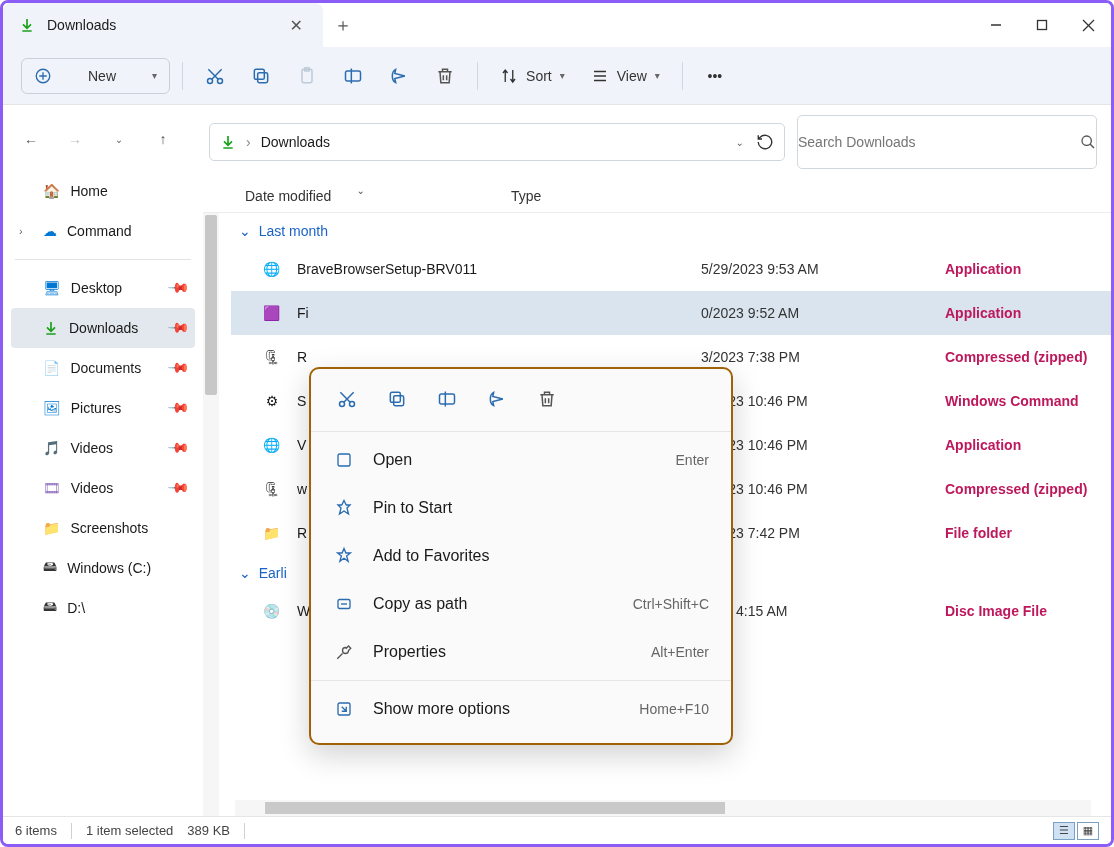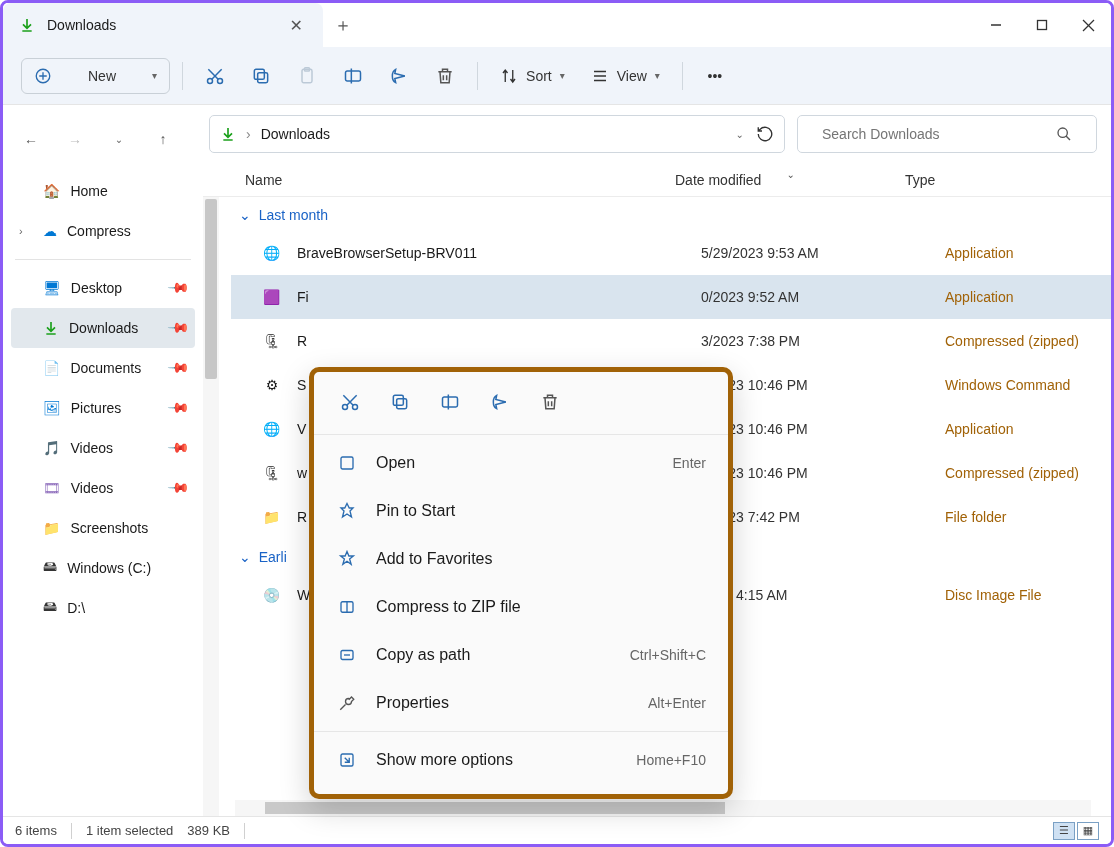--- a/index.html
+++ b/index.html
@@ -20,53 +20,53 @@
 .chev{font-size:10px;color:#666;}
 .content{display:flex;height:calc(100% - 44px - 58px - 28px);}
 .navcol{width:200px;padding:14px 8px 0 8px;display:flex;flex-direction:column;gap:6px;}
 .navrow{display:flex;align-items:center;gap:16px;padding:6px 6px;}
 .navrow .nb{width:28px;height:28px;display:flex;align-items:center;justify-content:center;color:#555;}
 .navrow .nb.disabled{color:#bcbcbc;}
 .main{flex:1;display:flex;flex-direction:column;position:relative;}
 .addrrow{display:flex;gap:12px;padding:10px 14px 10px 6px;align-items:center;}
 .addrbar{flex:1;height:38px;border:1px solid #d0d7de;border-radius:5px;display:flex;align-items:center;padding:0 10px;gap:10px;}
 .addrbar .refresh{margin-left:auto;display:flex;gap:12px;align-items:center;color:#555;}
-.searchbox{width:300px;height:38px;border:1px solid #d0d7de;border-radius:5px;display:flex;align-items:center;padding:0 24px;color:#777;}
+.searchbox{width:300px;height:54px;border:1px solid #d0d7de;border-radius:5px;display:flex;align-items:center;padding:0 0;color:#777;}
 .searchbox input{border:none;outline:none;flex:1;font-size:14px;color:#333;}
 .searchbox .sicon{color:#555;}
 .cols{display:flex;height:34px;border-bottom:1px solid #ececec;align-items:center;padding-left:42px;color:#333;font-size:14px;position:relative;}
 .cols .cn{flex:0 0 430px;}
 .cols .cd{flex:0 0 230px;position:relative;}
-.cols .ct{flex:1;}
+.cols .ct{flex:1;margin-left:36px;}
 .cols .dropmark{position:absolute;top:-3px;right:110px;font-size:10px;color:#555;}
 .filearea{flex:1;overflow:hidden;position:relative;display:flex;}
 .scrollbar{width:16px;background:#f6f6f6;display:flex;flex-direction:column;}
 .scrollbar .thumb{width:12px;margin:2px;height:180px;background:#c7c7c7;border-radius:2px;}
 .filelist{flex:1;padding-left:12px;}
 .grouphdr{display:flex;align-items:center;gap:8px;color:#1a63c6;padding:10px 0 8px 8px;font-size:14px;}
 .grouphdr .gchev{transform:rotate(0);color:#1a63c6;}
 .row{display:flex;align-items:center;height:44px;padding-left:30px;gap:14px;}
 .row.sel{background:#d9e4ee;}
 .row .fico{width:22px;height:22px;display:flex;align-items:center;justify-content:center;}
 .row .fname{flex:0 0 390px;white-space:nowrap;overflow:hidden;}
 .row .fdate{flex:0 0 230px;color:#333;}
-.row .ftype{flex:1;color:#a16207;}
+.row .ftype{flex:1;color:#be185d;font-weight:bold;}
 .sidelist{margin-top:6px;}
 .side-item{display:flex;align-items:center;gap:10px;height:40px;padding:0 8px;border-radius:4px;position:relative;}
 .side-item .pin{margin-left:auto;color:#8a8a8a;transform:rotate(45deg);font-size:14px;}
 .side-item.active{background:#e2e8ed;}
 .side-item .exp{width:14px;color:#666;font-size:11px;}
 .side-sep{height:1px;background:#e3e3e3;margin:8px 4px;}
 .statusbar{height:28px;border-top:1px solid #e5e5e5;display:flex;align-items:center;padding:0 12px;gap:14px;font-size:13px;color:#444;position:absolute;bottom:0;left:0;right:0;background:#fff;}
 .statusbar .ssep{width:1px;height:16px;background:#d0d0d0;}
 .statusbar .viewsw{margin-left:auto;display:flex;gap:2px;}
 .statusbar .vs{width:22px;height:18px;border:1px solid #7aa0c4;display:flex;align-items:center;justify-content:center;font-size:11px;}
 .statusbar .vs.active{background:#cfe1f3;}
 
-.ctx{position:absolute;left:306px;top:364px;width:424px;background:#fafafa;border:5px solid #a16207;border-radius:10px;box-shadow:0 10px 30px rgba(0,0,0,.18);padding:10px 0 10px 0;z-index:50;}
+.ctx{position:absolute;left:306px;top:364px;width:424px;background:#fafafa;border:2px solid #a16207;border-radius:10px;box-shadow:0 10px 30px rgba(0,0,0,.18);padding:10px 0 10px 0;z-index:50;}
 .ctx .quickrow{display:flex;gap:22px;padding:6px 22px 14px 22px;}
 .ctx .qb{width:28px;height:28px;display:flex;align-items:center;justify-content:center;color:#2b6cb0;}
 .ctx .qb.del{color:#555;}
 .ctx .sep{height:1px;background:#e6e6e6;margin:4px 0;}
 .ctx .mi{display:flex;align-items:center;height:48px;padding:0 22px;gap:18px;font-size:16px;}
 .ctx .mi .mico{width:22px;display:flex;justify-content:center;color:#2b6cb0;}
 .ctx .mi .mlabel{flex:1;}
 .ctx .mi .msc{color:#666;font-size:14px;}
 .ctx .mi.hl{outline:3px solid #8b5cf6;outline-offset:-2px;border-radius:4px;}
 .hscroll{position:absolute;bottom:28px;left:232px;right:20px;height:16px;background:#f6f6f6;}
@@ -184,21 +184,21 @@
     </div>
     <div class="sidelist">
       <div class="side-item">
         <span class="exp"></span>
         <span>🏠</span>
         <span>Home</span>
       </div>
       <div class="side-item">
         <span class="exp">›</span>
         <span style="color:#0078d4">☁</span>
-        <span>Compress</span>
+        <span>Command</span>
       </div>
       <div class="side-sep"></div>
       <div class="side-item">
         <span class="exp"></span>
         <span style="color:#0078d4">🖥</span>
         <span>Desktop</span>
         <span class="pin">📌</span>
       </div>
       <div class="side-item active">
         <span class="exp"></span>
@@ -276,21 +276,20 @@
         <span class="sicon">
             <svg width="16" height="16" viewBox="0 0 24 24" fill="none" stroke="#555" stroke-width="2">
               <circle cx="10" cy="10" r="7"></circle>
               <path d="M21 21l-6-6"></path>
             </svg>
           </span>
       </div>
     </div>
 
     <div class="cols">
-      <div class="cn">Name</div>
       <div class="cd"><span>Date modified</span><span class="dropmark">⌄</span></div>
       <div class="ct">Type</div>
     </div>
 
     <div class="filearea">
       <div class="scrollbar">
           <div class="thumb"></div>
         </div>
       <div class="filelist">
         <div class="grouphdr">
@@ -408,29 +407,20 @@
       </span>
     <span class="mlabel">Pin to Start</span>
   </div>
   <div class="mi">
     <span class="mico">
         <svg width="18" height="18" viewBox="0 0 24 24" fill="none" stroke="#2b6cb0" stroke-width="1.8">
           <path d="M12 2l2.5 6h6l-5 4 2 7-5.5-4-5.5 4 2-7-5-4h6z"></path>
         </svg>
       </span>
     <span class="mlabel">Add to Favorites</span>
-  </div>
-  <div class="mi">
-    <span class="mico">
-        <svg width="18" height="18" viewBox="0 0 24 24" fill="none" stroke="#2b6cb0" stroke-width="1.8">
-          <rect x="4" y="5" width="16" height="14" rx="2"></rect>
-          <path d="M12 5v14"></path>
-        </svg>
-      </span>
-    <span class="mlabel">Compress to ZIP file</span>
   </div>
   <div class="mi">
     <span class="mico">
         <svg width="18" height="18" viewBox="0 0 24 24" fill="none" stroke="#2b6cb0" stroke-width="1.8">
           <rect x="4" y="6" width="16" height="12" rx="2"></rect>
           <path d="M8 12h8"></path>
         </svg>
       </span>
     <span class="mlabel">Copy as path</span>
     <span class="msc">Ctrl+Shift+C</span>

